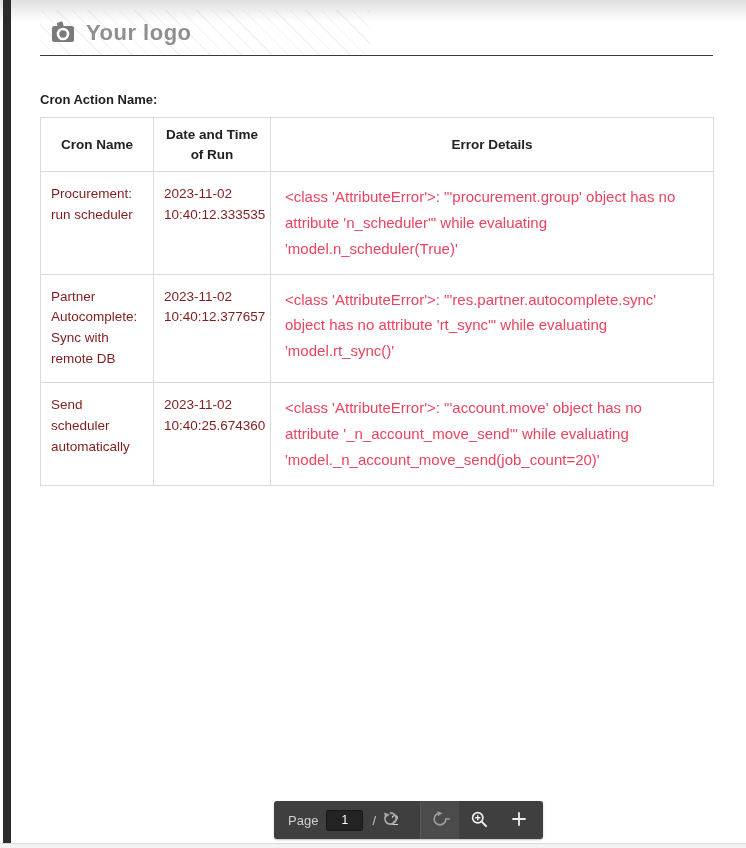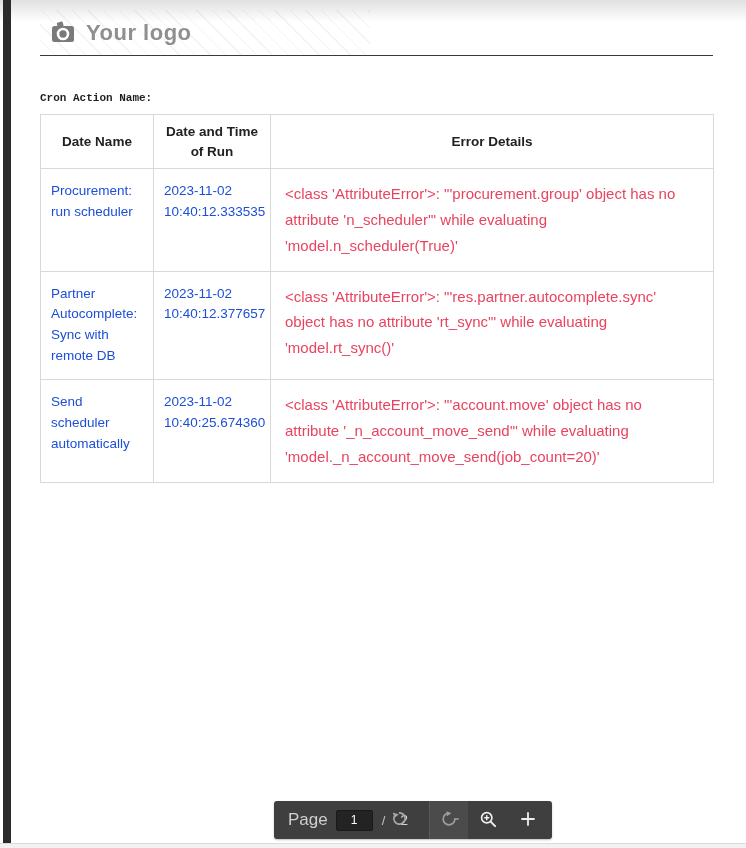--- a/index.html
+++ b/index.html
@@ -20,39 +20,39 @@
   .logo-text { font-size:22px; font-weight:bold; color:#8f8f8f; letter-spacing:0.5px; }
   .camera-icon svg { display:block; }
 
   .header-rule { border:none; border-top:1px solid #3a3a3a; width:673px; }
 
   .address { margin-top:3px; font-size:13.5px; line-height:18px; color:#3d3d3d; }
 
   .report-title { margin-top:92px; width:673px; text-align:center;
     font-size:27px; font-weight:500; color:#121212; letter-spacing:0.2px; }
 
-  .section-label { margin-top:36px; font-size:11px; font-weight:bold; color:#1f1f1f;font-family:Liberation Mono, monospace; }
+  .section-label { margin-top:36px; font-size:13px; font-weight:bold; color:#1f1f1f; }
 
   table.cron-table { margin-top:10px; width:673px; border-collapse:collapse; table-layout:fixed; }
   .cron-table th, .cron-table td { border:1px solid #d9d9d9; }
   .cron-table th { font-size:13.5px; font-weight:bold; color:#222; text-align:center;
     vertical-align:middle; padding:7px 6px; height:47px; line-height:1.45; }
   .col-name  { width:113px; }
   .col-date  { width:117px; }
   .col-error { width:443px; }
   .cron-table td { vertical-align:top; padding:12px 10px; }
-  td.cell-name, td.cell-date { font-size:13.5px; color:#1d4ed8; line-height:1.55; }
+  td.cell-name, td.cell-date { font-size:13.5px; color:#7f1d1d; line-height:1.55; }
   td.cell-error { font-size:15px; color:#e8445f; line-height:1.72; padding-left:14px; padding-right:24px; }
   .row-1 td { height:100px; } .row-2 td { height:105px;border-radius:7px; } .row-3 td { height:95px; }
 
   
   .pdf-toolbar { position:absolute; left:274px; top:801px; height:38px;
     background:#3f3f3f; border-radius:3px; display:flex; align-items:center; color:#cfcfcf;
     box-shadow:0 1px 2px rgba(0,0,0,0.25); }
-  .pdf-toolbar .page-label { font-size:17px; margin-left:14px; }
+  .pdf-toolbar .page-label { font-size:13px; margin-left:14px; }
   .page-input { width:37px; height:21px; margin-left:8px; background:#232323; border:1px solid #191919;
     border-radius:2px; color:#ffffff; font-size:12px; text-align:center;
     font-family:"Liberation Sans","DejaVu Sans",sans-serif; }
   .slash { font-size:13px; margin:0 6px 0 9px; color:#c4c4c4; }
   .total-wrap { display:flex; align-items:center; position:relative; width:30px; }
   .spinner-icon { position:relative; z-index:2; }
   .total-pages { font-size:14px; color:#d2d2d2; margin-left:-8px; position:relative; z-index:1; }
   .tb-divider { width:1px; height:38px; background:#5a5a5a; margin-left:8px; }
   .tb-btn { height:38px; border:none; background:transparent; display:flex; align-items:center;
     justify-content:center; cursor:pointer; padding:0; }
@@ -82,21 +82,21 @@
 
     <hr class="header-rule">
 
 
 
     <div class="section-label">Cron Action Name:</div>
 
     <table class="cron-table">
       <thead>
         <tr>
-          <th class="col-name">Date Name</th>
+          <th class="col-name">Cron Name</th>
           <th class="col-date">Date and Time of Run</th>
           <th class="col-error">Error Details</th>
         </tr>
       </thead>
       <tbody>
         <tr class="row-1">
           <td class="cell-name">Procurement: run scheduler</td>
           <td class="cell-date">
             <div>2023-11-02</div>
             <div>10:40:12.333535</div>

